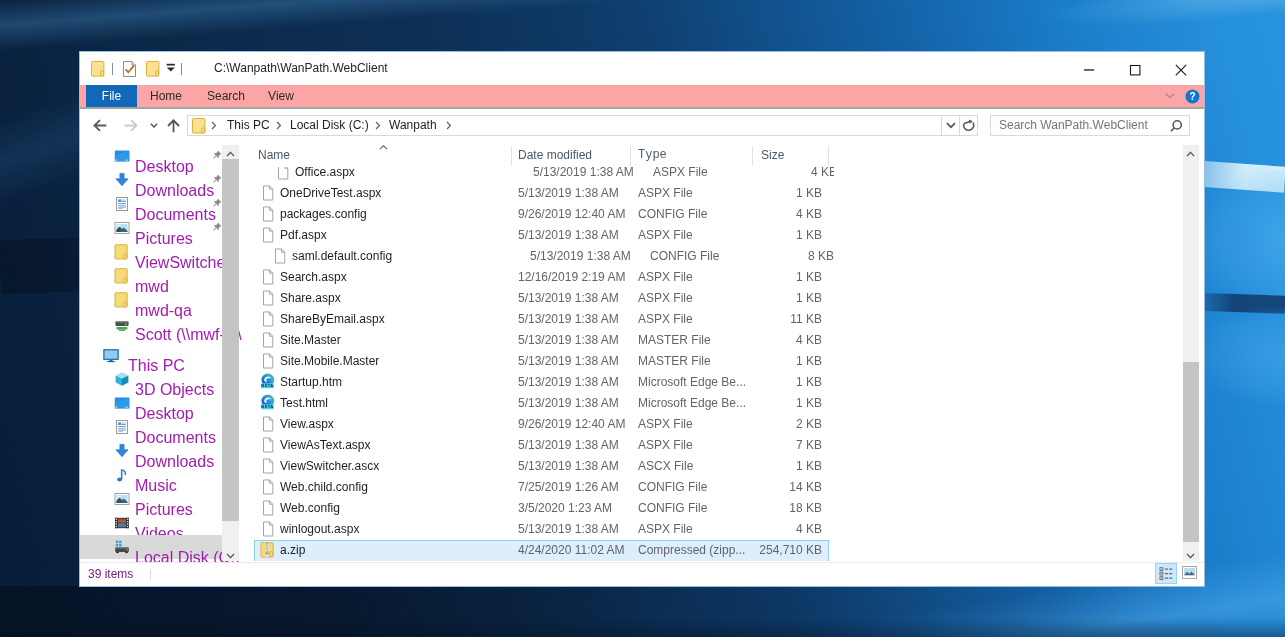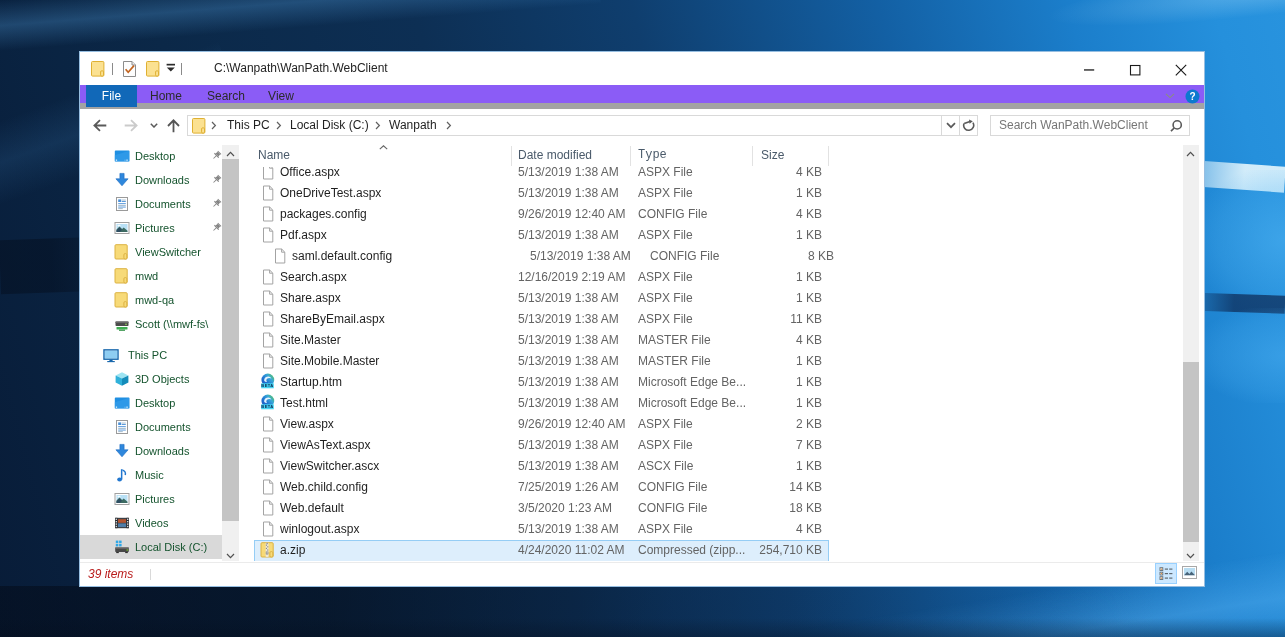--- a/index.html
+++ b/index.html
@@ -8,28 +8,28 @@
 #desk{position:absolute;inset:0;
   background:linear-gradient(75deg,#081c38 0%,#0b2848 22%,#0d2f54 40%,#0f3e6e 55%,#1360a4 72%,#1b7ecb 85%,#2590dc 95%,#2893de 100%);}
 .beam{position:absolute;transform-origin:center;}
 #win{position:absolute;left:79px;top:51px;width:1126px;height:536px;background:#fff;border:1px solid rgba(45,125,195,0.5);box-sizing:border-box;}
 .abs{position:absolute;}
 .t12{font-size:12px;color:#1f1f1f;white-space:nowrap;}
 
 #title{position:absolute;left:110px;top:0px;height:33px;line-height:33px;font-size:12px;color:#242424;white-space:nowrap;margin-left:24px;}
 .capbtn{position:absolute;top:0;width:46px;height:32px;}
 
-#tabs{position:absolute;left:0;top:33px;width:100%;height:24px;border-bottom:6px solid #a3a3a3;box-sizing:border-box;background:#8b5cf6;}
+#tabs{position:absolute;left:0;top:33px;width:100%;height:24px;border-bottom:2px solid #a3a3a3;box-sizing:border-box;background:#fca5a5;}
 #filetab{position:absolute;left:6px;top:0px;width:51px;height:22px;background:#1168b8;color:#fff;font-size:12px;text-align:center;line-height:22px;}
 .tab{position:absolute;top:0;height:23px;line-height:23px;font-size:12px;color:#2b2b2b;}
 
 #toolbar{position:absolute;left:0;top:57px;width:100%;height:37px;background:#fff;}
 .box{position:absolute;border:1px solid #d9d9d9;box-sizing:border-box;background:#fff;}
 
-.nav{position:absolute;left:16px;height:24px;line-height:24px;font-size:11px;color:#14532d;white-space:nowrap;}
+.nav{position:absolute;left:16px;height:24px;line-height:24px;font-size:16px;color:#a21caf;white-space:nowrap;margin-top:11px;}
 .nico{position:absolute;left:34px;width:16px;height:16px;}
 .pin{position:absolute;left:130px;width:12px;height:12px;}
 
 .hdr{position:absolute;top:93px;height:21px;line-height:21px;font-size:12px;color:#4a5a6a;white-space:nowrap;}
 .vsep{position:absolute;top:146px;height:19px;width:1px;background:#e2e2e2;}
 .row{position:absolute;left:254px;width:574px;height:21px;}
 .cell{position:absolute;top:0;height:21px;line-height:21px;font-size:12px;white-space:nowrap;}
 .cname{left:26px;color:#1f1f1f;}
 .cdate{left:264px;color:#646464;}
 .ctype{left:384px;color:#646464;}
@@ -343,21 +343,21 @@
         <path d="M0.8 4.2 L4.5 0.8 8.2 4.2" fill="none" stroke="#666" stroke-width="1.1"></path>
       </svg>
 <div class="hdr" style="left:438px;">Date modified</div>
 <div class="hdr" style="left:558px;font-family:Liberation Mono, monospace;">Type</div>
 <div class="hdr" style="left:681px;">Size</div>
 <div class="vsep" style="left:431px;top:94px;height:20px;"></div>
 <div class="vsep" style="left:550px;top:94px;height:20px;"></div>
 <div class="vsep" style="left:672px;top:94px;height:20px;"></div>
 <div class="vsep" style="left:748px;top:94px;height:20px;"></div>
 <div class="abs" style="left:174px;top:115px;width:580px;height:394px;overflow:hidden;">
-<div class="row" style="left:0;top:-5px;">
+<div class="row" style="left:15px;top:-5px;">
           <svg class="fico" width="16" height="16" viewBox="0 0 16 16">
             <path d="M3.5 1 H9.6 L12.8 4.2 V15 H3.5 Z" fill="#fff" stroke="#a3a3a3"></path>
             <path d="M9.6 1 V4.2 H12.8" fill="none" stroke="#a3a3a3"></path>
           </svg>
           <div class="cell cname">Office.aspx</div>
           <div class="cell cdate">5/13/2019 1:38 AM</div>
           <div class="cell ctype">ASPX File</div>
           <div class="cell csize">4 KB</div>
         </div>
 <div class="row" style="left:0;top:16px;">
@@ -528,21 +528,21 @@
           <div class="cell cname">Web.child.config</div>
           <div class="cell cdate">7/25/2019 1:26 AM</div>
           <div class="cell ctype">CONFIG File</div>
           <div class="cell csize">14 KB</div>
         </div>
 <div class="row" style="left:0;top:331px;">
           <svg class="fico" width="16" height="16" viewBox="0 0 16 16">
             <path d="M3.5 1 H9.6 L12.8 4.2 V15 H3.5 Z" fill="#fff" stroke="#a3a3a3"></path>
             <path d="M9.6 1 V4.2 H12.8" fill="none" stroke="#a3a3a3"></path>
           </svg>
-          <div class="cell cname">Web.default</div>
+          <div class="cell cname">Web.config</div>
           <div class="cell cdate">3/5/2020 1:23 AM</div>
           <div class="cell ctype">CONFIG File</div>
           <div class="cell csize">18 KB</div>
         </div>
 <div class="row" style="left:0;top:352px;">
           <svg class="fico" width="16" height="16" viewBox="0 0 16 16">
             <path d="M3.5 1 H9.6 L12.8 4.2 V15 H3.5 Z" fill="#fff" stroke="#a3a3a3"></path>
             <path d="M9.6 1 V4.2 H12.8" fill="none" stroke="#a3a3a3"></path>
           </svg>
           <div class="cell cname">winlogout.aspx</div>
@@ -574,21 +574,21 @@
 <svg class="abs" style="left:1106px;top:99px;" width="9" height="6" viewBox="0 0 9 6">
         <path d="M1 5 L4.5 1.4 8 5" fill="none" stroke="#505050" stroke-width="1.2"></path>
       </svg>
 <div class="sbthumb" style="left:1103px;top:310px;width:16px;height:180px;"></div>
 <svg class="abs" style="left:1106px;top:501px;" width="9" height="6" viewBox="0 0 9 6">
         <path d="M1 1 l3.5 3.6 L8 1" fill="none" stroke="#505050" stroke-width="1.2"></path>
       </svg>
 </div>
 
   <div id="status">
-    <div class="abs" style="left:8px;top:0;height:22px;line-height:22px;font-size:12px;color:#b91c1c;font-style:italic;">39 items</div>
+    <div class="abs" style="left:8px;top:0;height:22px;line-height:22px;font-size:12px;color:#701a75;">39 items</div>
     <div class="abs" style="left:70px;top:6px;width:1px;height:11px;background:#d9d9d9;"></div>
     <div class="abs" style="left:1075px;top:0px;width:22px;height:21px;background:#cce8ff;border:1px solid #99d1ff;box-sizing:border-box;">
       <svg style="margin:3px 0 0 3px;" width="15" height="14" viewBox="0 0 15 14">
         <rect x="1" y="0.7" width="2.8" height="2.8" fill="#fff" stroke="#5f6a73" stroke-width="0.9"></rect>
           <rect x="1.9" y="1.6" width="1.1" height="1.1" fill="#e08226"></rect>
         <rect x="5.8" y="1.5" width="3.2" height="1.2" fill="#5f6a73"></rect>
           <rect x="10.2" y="1.5" width="3.2" height="1.2" fill="#5f6a73"></rect>
         <rect x="1" y="5.2" width="2.8" height="2.8" fill="#fff" stroke="#5f6a73" stroke-width="0.9"></rect>
           <rect x="1.9" y="6.1" width="1.1" height="1.1" fill="#e08226"></rect>
         <rect x="5.8" y="6" width="3.2" height="1.2" fill="#5f6a73"></rect>

